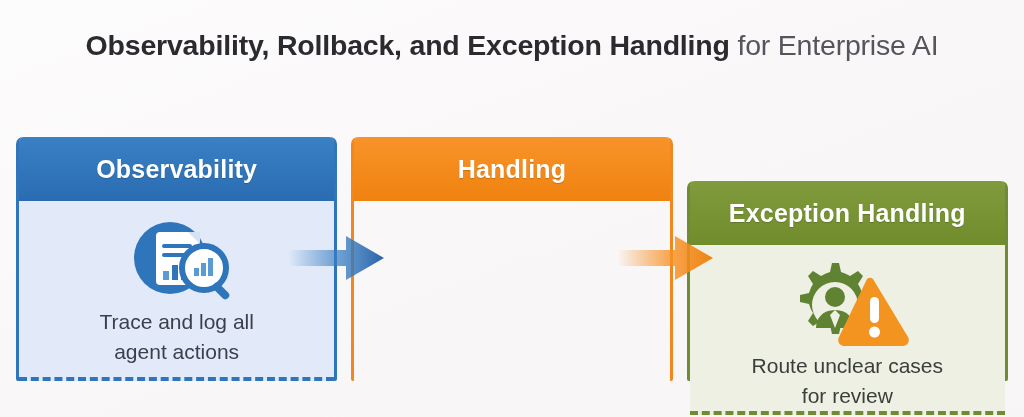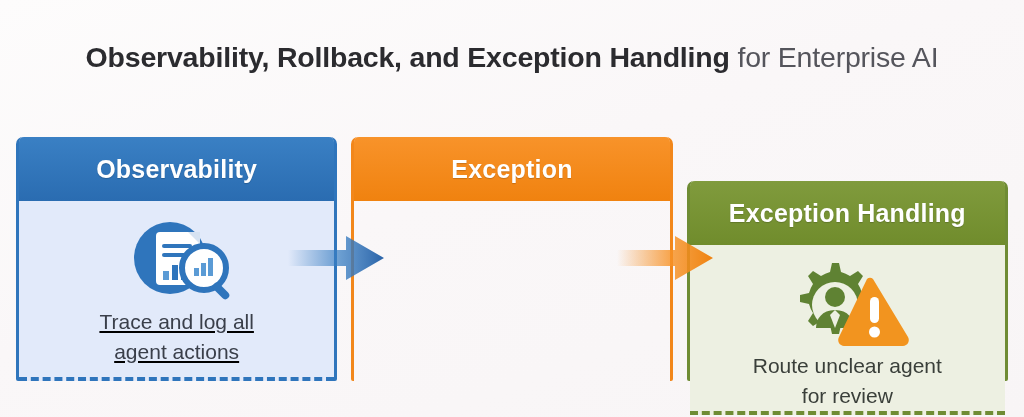--- a/index.html
+++ b/index.html
@@ -18,21 +18,21 @@
     width: 1024px;
     height: 417px;
     background: linear-gradient(160deg, #fdfcfc 0%, #faf7f8 45%, #f8f5f6 100%);
     box-sizing: border-box;
   }
 
   
   .title-row {
     position: absolute;
     left: 0;
-    top: 38px;
+    top: 26px;
     width: 1024px;
     text-align: center;
     white-space: nowrap;
     font-size: 28.5px;
     line-height: 38px;
     letter-spacing: -0.2px;
   }
   .title-strong {
     font-weight: bold;
     color: #2b2b2f;
@@ -99,21 +99,21 @@
     text-align: center;
     font-size: 21px;
     line-height: 30px;
     padding: 0 14px;
     white-space: pre-line;
   }
 
   
   .card-1 { border-color: #2f75bc; }
   .card-1 .card-header { background: linear-gradient(180deg, #3a80c4 0%, #2a6cb1 100%); }
-  .card-1 .card-body { background: #e2eafa; border-bottom-color: #2f75bc; text-decoration: underline; }
+  .card-1 .card-body { background: #e2eafa; border-bottom-color: #2f75bc; }
   .card-1 .card-text { color: #3a3f4a; }
 
   .card-2 { border-color: #f2871b; }
   .card-2 .card-header { background: linear-gradient(180deg, #f8932a 0%, #f0820f 100%); }
   .card-2 .card-body { background: linear-gradient(180deg, #fdf3ea 0%, #fce4d2 100%); border-bottom-color: #f2871b; }
   .card-2 .card-text { color: #8a5a33; }
 
   .card-3 { border-color: #6f8c34; margin-top: 44px; }
   .card-3 .card-header { background: linear-gradient(180deg, #809b3d 0%, #708c2c 100%); }
   .card-3 .card-body { background: #edf0e2; border-bottom-color: #6f8c34; }
@@ -161,41 +161,41 @@
             <rect x="90" y="45" width="5" height="18" fill="#5b9bd5"></rect>
             <rect x="99" y="68" width="8" height="20" rx="4" transform="rotate(-45 103 78)" fill="#2f75bc"></rect>
           </svg>
         </div>
         <div class="card-text">Trace and log all
 agent actions</div>
       </div>
     </div>
 
     <div class="card card-2">
-      <div class="card-header">Exception</div>
+      <div class="card-header">Handling</div>
     </div>
 
     <div class="card card-3">
       <div class="card-header">Exception Handling</div>
       <div class="card-body">
         <div class="card-icon">
           <svg width="126" height="92" viewBox="0 0 126 92" aria-hidden="true">
             <g fill="#5f8233">
               <path d="M48 6 l7 0 2 9 a30 30 0 0 1 9 4 l8-5 5 5 -5 8 a30 30 0 0 1 4 9 l9 2 0 7 -9 2 a30 30 0 0 1 -4 9 l5 8 -5 5 -8-5 a30 30 0 0 1 -9 4 l-2 9 -7 0 -2-9 a30 30 0 0 1 -9-4 l-8 5 -5-5 5-8 a30 30 0 0 1 -4-9 l-9-2 0-7 9-2 a30 30 0 0 1 4-9 l-5-8 5-5 8 5 a30 30 0 0 1 9-4 z"></path>
             </g>
             <circle cx="51" cy="48" r="23" fill="#edf0e2"></circle>
             <circle cx="51" cy="40" r="10" fill="#5f8233"></circle>
             <path d="M51 53 c-13 0 -19 9 -19 18 h38 c0 -9 -6 -18 -19 -18 z" fill="#5f8233"></path>
             <path d="M51 53 l5 5 -5 13 -5 -13 z" fill="#edf0e2"></path>
             <path d="M89 22 L124 80 a6 6 0 0 1 -5 9 H60 a6 6 0 0 1 -5 -9 L83 22 a4 4 0 0 1 6 0 z" fill="#f2941f"></path>
             <rect x="86" y="40" width="9" height="26" rx="4.5" fill="#ffffff"></rect>
             <circle cx="90.5" cy="75" r="5.5" fill="#ffffff"></circle>
           </svg>
         </div>
-        <div class="card-text">Route unclear agent
+        <div class="card-text">Route unclear cases
 for review</div>
       </div>
     </div>
 
   </div>
 
   <div class="arrow arrow-1">
     <svg width="96" height="52" viewBox="0 0 96 52" aria-hidden="true">
       <defs>
         <linearGradient id="gradBlue" x1="0" y1="0" x2="1" y2="0">

